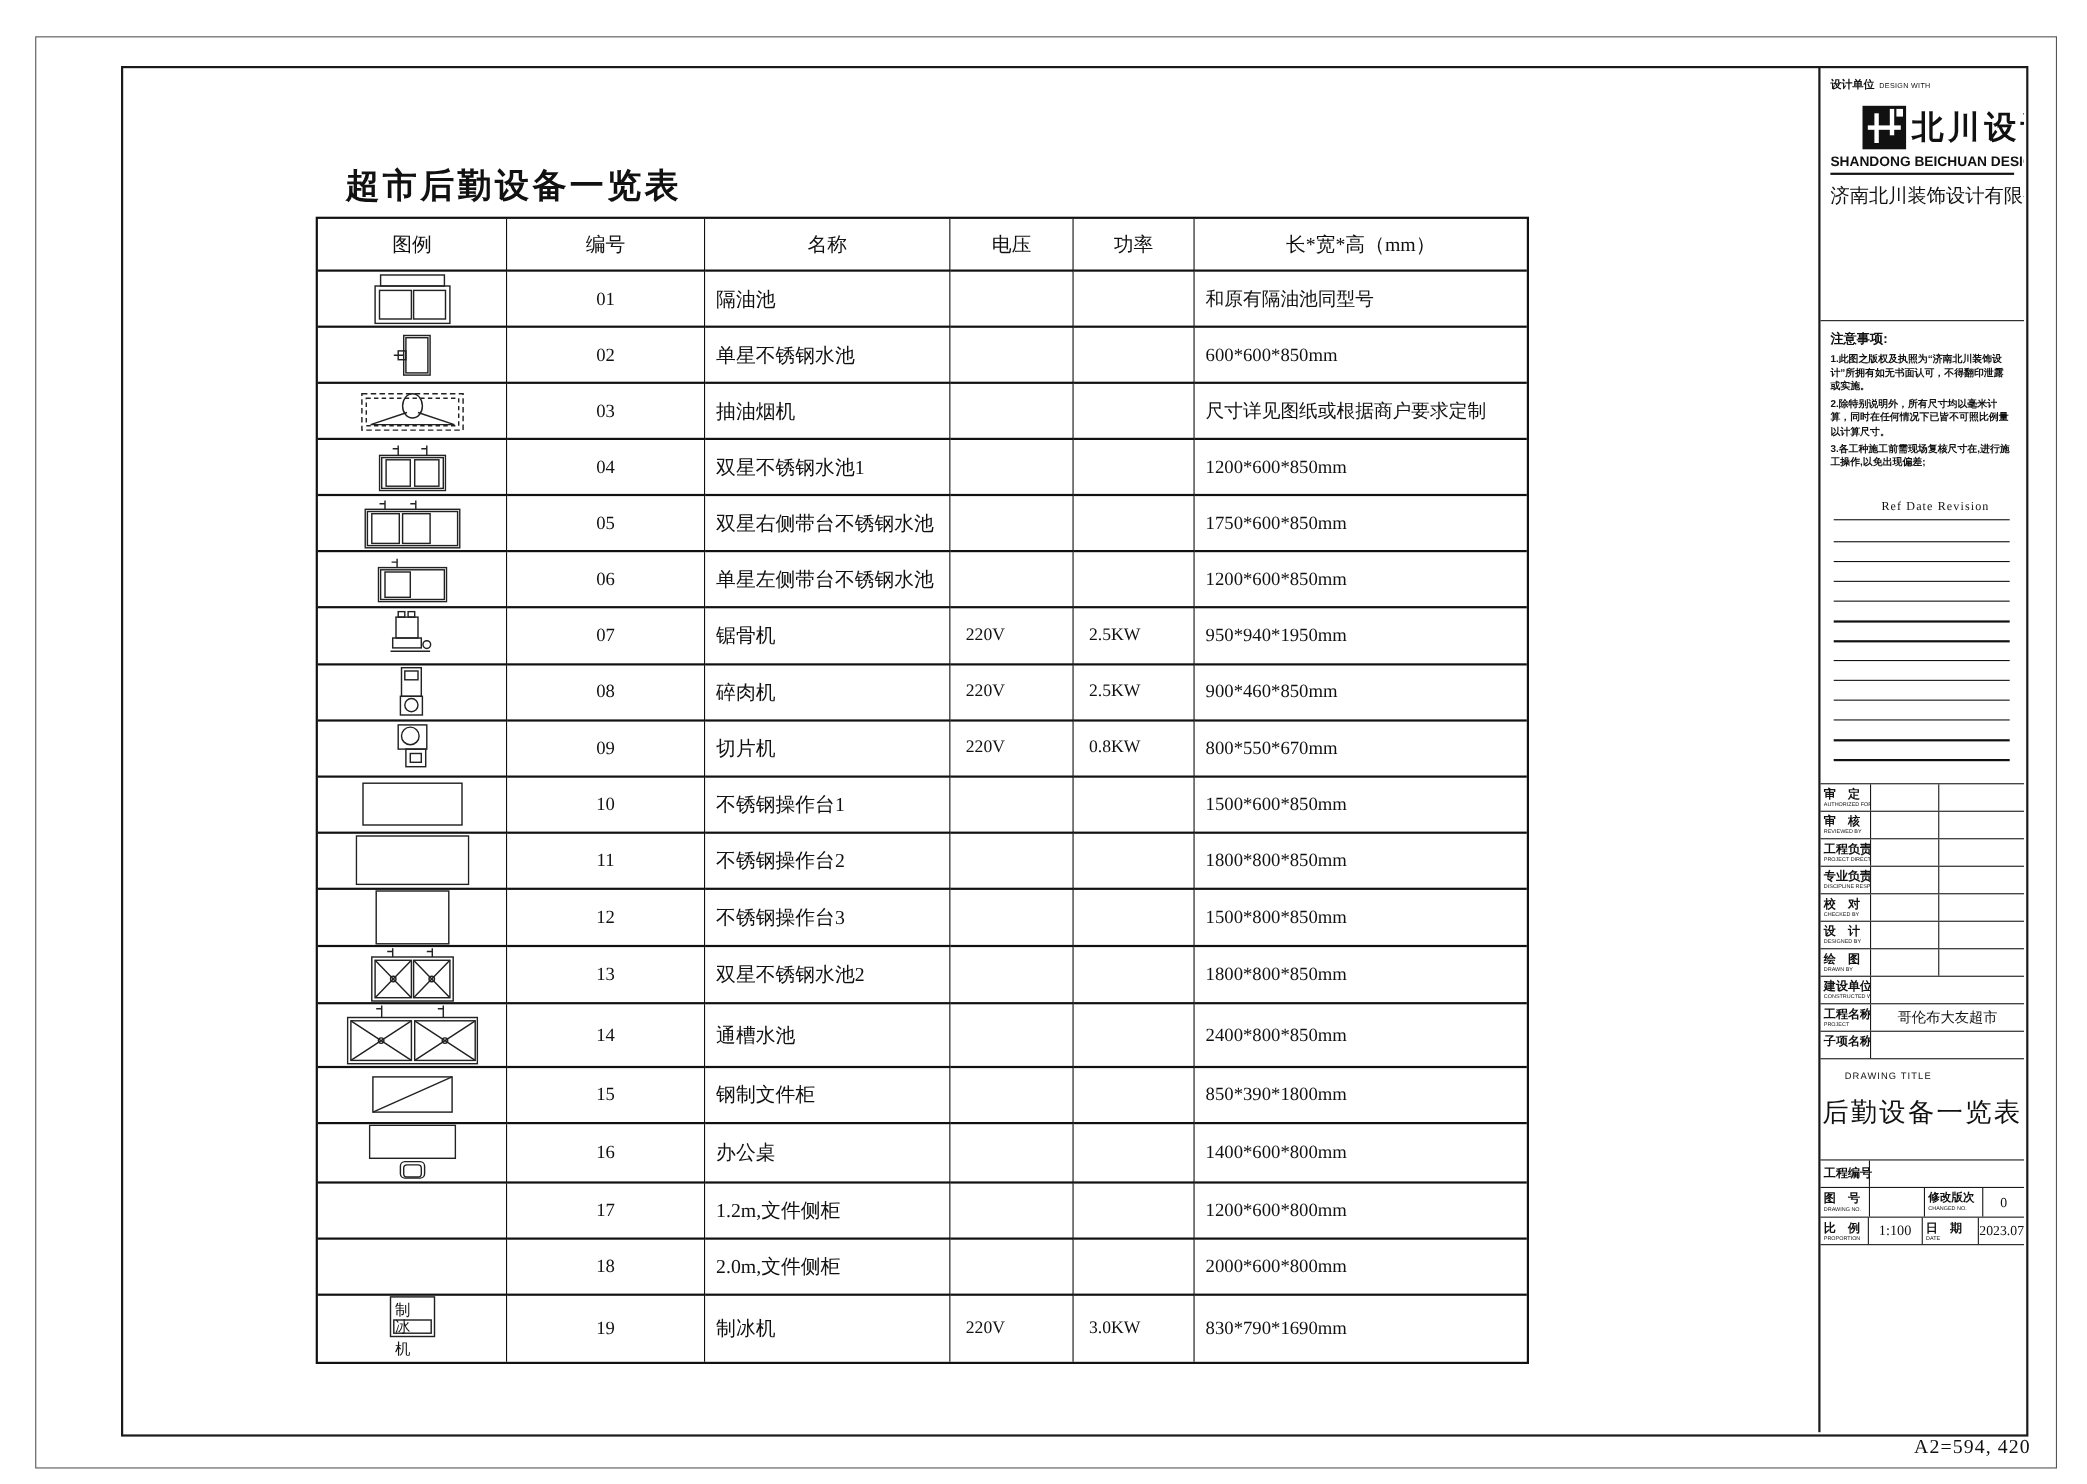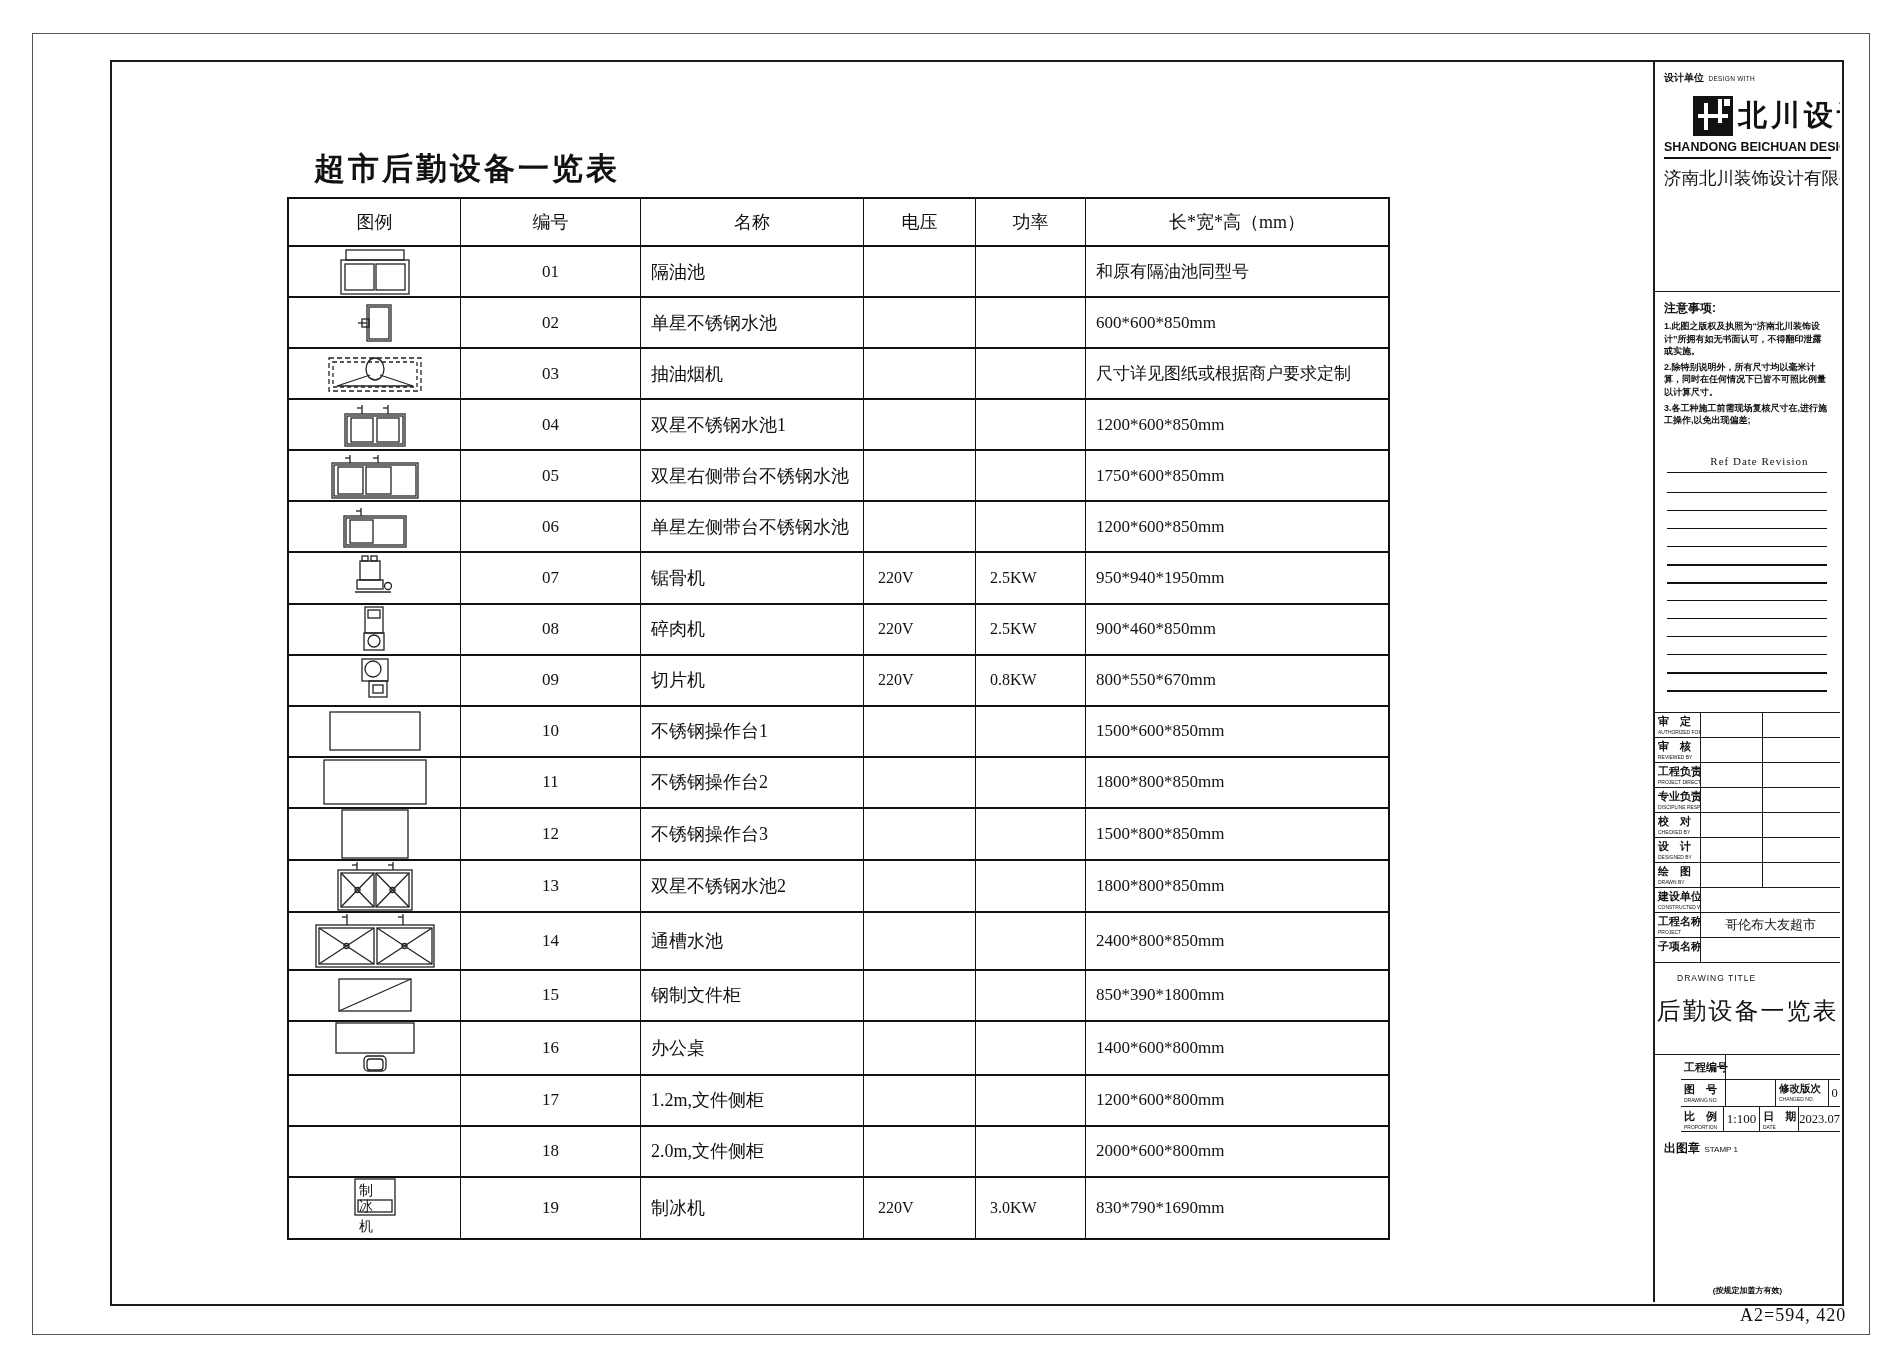--- a/index.html
+++ b/index.html
@@ -48,21 +48,21 @@
   .p-cn{font-weight:bold;font-size:11px;white-space:nowrap;letter-spacing:0;}
   .p-en{font-size:5.5px;transform:scale(.9);transform-origin:0 0;white-space:nowrap;line-height:1.1;}
   .p-cell{border-left:1.5px solid #1a1a1a;box-sizing:border-box;}
   .p-c1{width:62px;}
   .p-c2{flex:1;}
   .p-val{flex:1;display:flex;align-items:center;justify-content:center;font-size:13px;
          font-family:"Liberation Serif",serif;}
   #sect-dtitle{height:92px;}
   #dtitle-label{font-size:8.5px;letter-spacing:1px;margin:10px 0 0 22px;}
   #drawing-title{text-align:center;font-size:24px;letter-spacing:2px;margin-top:12px;font-family:"Liberation Serif",serif;}
-  .b-row{display:flex;border-bottom:1.5px solid #1a1a1a;box-sizing:border-box;margin-left:26px;}
+  .b-row{display:flex;border-bottom:1.5px solid #1a1a1a;box-sizing:border-box;}
   #row-projno{height:25px;}
   #row-dno{height:27px;}
   #row-scale{height:25px;}
   .b-lab{width:44px;box-sizing:border-box;padding:2px 2px 0 3px;}
   .b-c{border-left:1.5px solid #1a1a1a;box-sizing:border-box;display:flex;align-items:center;justify-content:center;}
   .b-v1{width:50px;font-size:13px;font-family:"Liberation Serif",serif;}
   .b-l2{width:53px;display:block;padding:2px 0 0 3px;}
   .b-v2{flex:1;font-size:12.5px;font-family:"Liberation Serif",serif;}
   #sect-stamp{height:170px;border-bottom:none;padding:6px 9px;}
   #stamp-note{position:absolute;bottom:6px;left:0;width:100%;text-align:center;font-size:8px;font-weight:bold;}
@@ -497,21 +497,16 @@
       <div class="b-c b-v1">1:100</div>
       <div class="b-c b-l2">
         <div>
           <div class="p-cn">日　期</div>
           <div class="p-en">DATE</div>
         </div>
       </div>
       <div class="b-c b-v2">2023.07</div>
     </div>
 
-    <div id="sect-stamp" class="sect">
-      <span class="p-cn" style="font-size:12px">出图章</span>
-      <span style="font-size:8px">STAMP 1</span>
-      <div id="stamp-note">(按规定加盖方有效)</div>
-    </div>
   </div>
 
   <div id="a2-label" class="abs">A2=594, 420</div>
 </div>
 
 </body></html>

